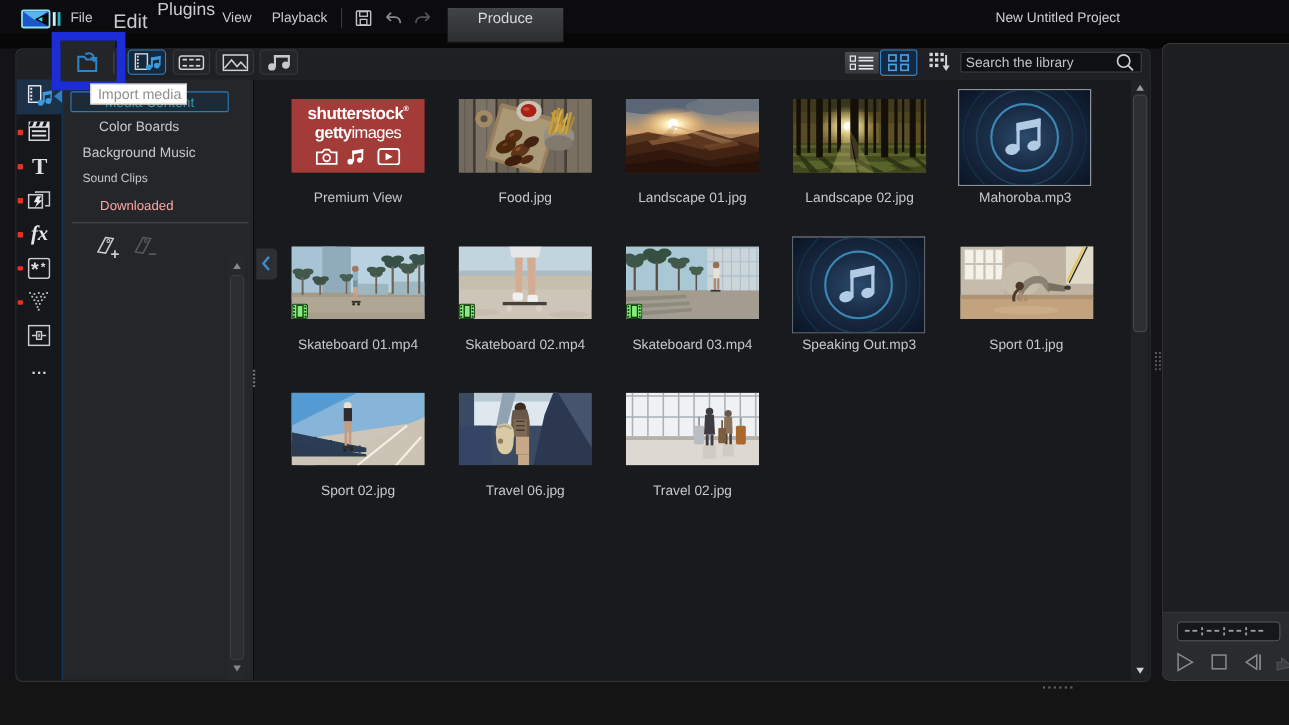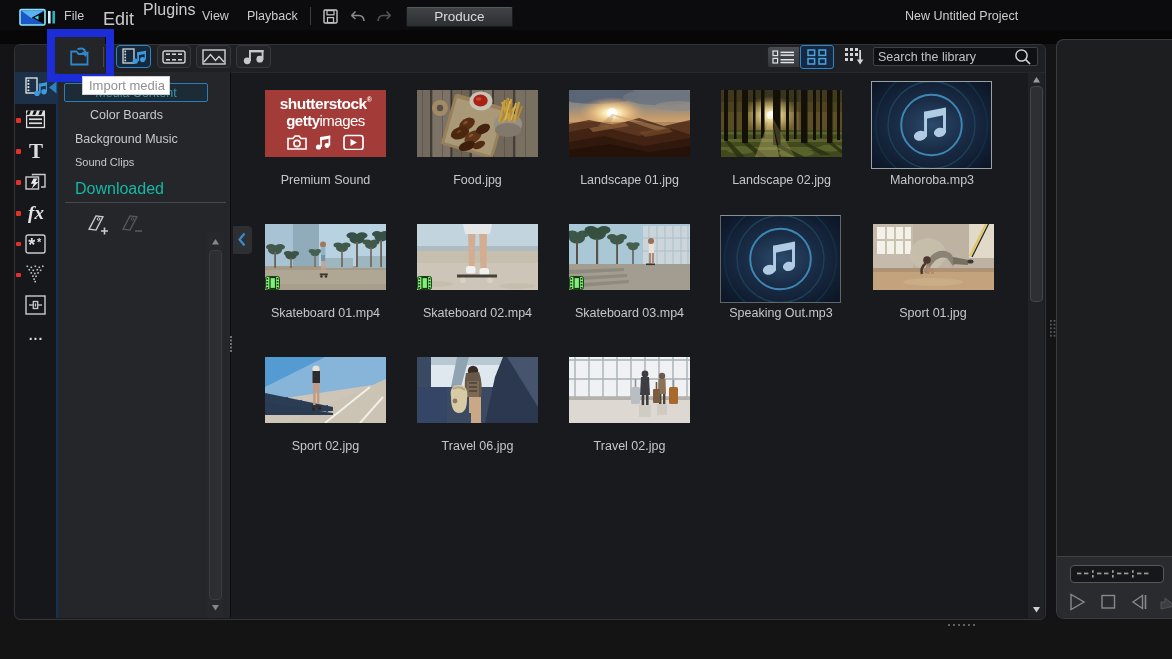--- a/index.html
+++ b/index.html
@@ -34,21 +34,21 @@
  <rect x="4.5" y="8.6" width="6" height="5" fill="none" stroke="#c3c5c7" stroke-width="1.2"></rect>
 </svg>
 
 <svg class="a" style="left:349px;top:10px" width="17" height="13" viewBox="0 0 17 13">
  <path d="M2.5 5.5 L6.5 1.5 M2.5 5.5 L6.5 9 M2.5 5.5 H10 Q14.5 5.5 15 11" fill="none" stroke="#87898b" stroke-width="1.6"></path>
 </svg>
 <svg class="a" style="left:376px;top:10px" width="17" height="13" viewBox="0 0 17 13">
  <path d="M14.5 5.5 L10.5 1.5 M14.5 5.5 L10.5 9 M14.5 5.5 H7 Q2.5 5.5 2 11" fill="none" stroke="#515456" stroke-width="1.6"></path>
 </svg>
 
-<div class="a" style="left:406px;top:7px;width:107px;height:20px;background:linear-gradient(#404447,#2c2f32);border:1px solid #1a1a1c;border-top-color:#55585b;border-radius:2px;color:#d8d9da;font-size:13.5px;text-align:center;line-height:18px">Produce</div>
+<div class="a" style="left:406px;top:7px;width:107px;height:32px;background:linear-gradient(#404447,#2c2f32);border:1px solid #1a1a1c;border-top-color:#55585b;border-radius:2px;color:#d8d9da;font-size:13.5px;text-align:center;line-height:18px">Produce</div>
 <div class="a" style="left:905px;top:9px;color:#cdcecf;font-size:12.5px">New Untitled Project</div>
 
 <div class="a" style="left:14px;top:44px;width:1032px;height:576px;background:#1b1c1f;border:1px solid #313336;border-radius:6px"></div>
 
 <div class="a" style="left:15px;top:45px;width:1030px;height:27px;background:#1e2023;border-radius:6px 6px 0 0"></div>
 
 <div class="a" style="left:15px;top:72px;width:41px;height:546px;background:#15171a;border-radius:0 0 0 6px"></div>
 
 <div class="a" style="left:56px;top:72px;width:2px;height:546px;background:#143252"></div>
 
@@ -245,21 +245,21 @@
 <div class="a" style="left:16px;top:180px;width:4.5px;height:4.5px;background:#e03228;border-radius:1px"></div>
 <div class="a" style="left:16px;top:211px;width:4.5px;height:4.5px;background:#e03228;border-radius:1px"></div>
 <div class="a" style="left:16px;top:241.5px;width:4.5px;height:4.5px;background:#e03228;border-radius:1px"></div>
 <div class="a" style="left:16px;top:272.5px;width:4.5px;height:4.5px;background:#e03228;border-radius:1px"></div>
 
 <div class="a" style="left:64px;top:83px;width:144px;height:19px;background:#1d2b37;border:1px solid #2b7cba;border-radius:2px"></div>
 <div class="a" style="left:64px;top:86px;width:144px;color:#3796aa;font-size:12.5px;text-align:center">Media Content</div>
 <div class="a" style="left:90px;top:108px;color:#c6c9cb;font-size:12.5px">Color Boards</div>
 <div class="a" style="left:75px;top:132px;color:#c6c9cb;font-size:12.5px">Background Music</div>
 <div class="a" style="left:75px;top:156px;color:#c6c9cb;font-size:11px">Sound Clips</div>
-<div class="a" style="left:75px;top:180px;color:#14b8a6;font-size:16px">Downloaded</div>
+<div class="a" style="left:91px;top:180px;color:#fca5a5;font-size:12px">Downloaded</div>
 <div class="a" style="left:65px;top:202px;width:161px;height:1px;background:#48494c"></div>
 
 <svg class="a" style="left:86px;top:214px" width="24" height="22" viewBox="0 0 24 22">
  <path d="M9 2 L16 2 L11 16 L4 16 Z" fill="none" stroke="#caccce" stroke-width="1.4" transform="rotate(8 10 9)"></path>
  <circle cx="12.5" cy="5" r="1.3" fill="none" stroke="#caccce" stroke-width="1"></circle>
  <path d="M15 17 h7 M18.5 13.5 v7" stroke="#caccce" stroke-width="1.6"></path>
 </svg>
 <svg class="a" style="left:120px;top:214px" width="24" height="22" viewBox="0 0 24 22">
  <path d="M9 2 L16 2 L11 16 L4 16 Z" fill="none" stroke="#55585b" stroke-width="1.4" transform="rotate(8 10 9)"></path>
  <circle cx="12.5" cy="5" r="1.3" fill="none" stroke="#55585b" stroke-width="1"></circle>
@@ -532,21 +532,21 @@
  <circle cx="60.5" cy="44" r="44.5" fill="none" stroke="#1d4058" stroke-width="1.5"></circle>
  <circle cx="60.5" cy="44" r="31" fill="none" stroke="#3d87b4" stroke-width="2"></circle>
  <g fill="#b2cbe4">
   <ellipse cx="49" cy="55" rx="6.6" ry="5.1" transform="rotate(-14 49 55)"></ellipse>
   <ellipse cx="69" cy="51.5" rx="6.1" ry="4.7" transform="rotate(-14 69 51.5)"></ellipse>
   <rect x="52.9" y="30.5" width="3" height="25.5"></rect>
   <rect x="72.3" y="26.5" width="3" height="25.5"></rect>
   <polygon points="52.9,30.5 75.3,26 75.3,33.5 52.9,38"></polygon>
  </g>
 </svg>
-<div class="lbl" style="left:250.5px;top:173px">Premium Sound</div>
+<div class="lbl" style="left:250.5px;top:173px">Premium View</div>
 <div class="lbl" style="left:402.5px;top:173px">Food.jpg</div>
 <div class="lbl" style="left:554.5px;top:173px">Landscape 01.jpg</div>
 <div class="lbl" style="left:706.5px;top:173px">Landscape 02.jpg</div>
 <div class="lbl" style="left:857px;top:173px">Mahoroba.mp3</div>
 
 <svg class="a" style="left:265px;top:224px" width="121" height="66" viewBox="0 0 121 66">
  <rect width="121" height="66" fill="#b9d2e2"></rect>
  <rect x="0" y="0" width="40" height="48" fill="#a8c4d4"></rect>
  <rect x="28" y="0" width="26" height="48" fill="#90acba"></rect>
  <rect y="44" width="121" height="22" fill="#b0a694"></rect>

